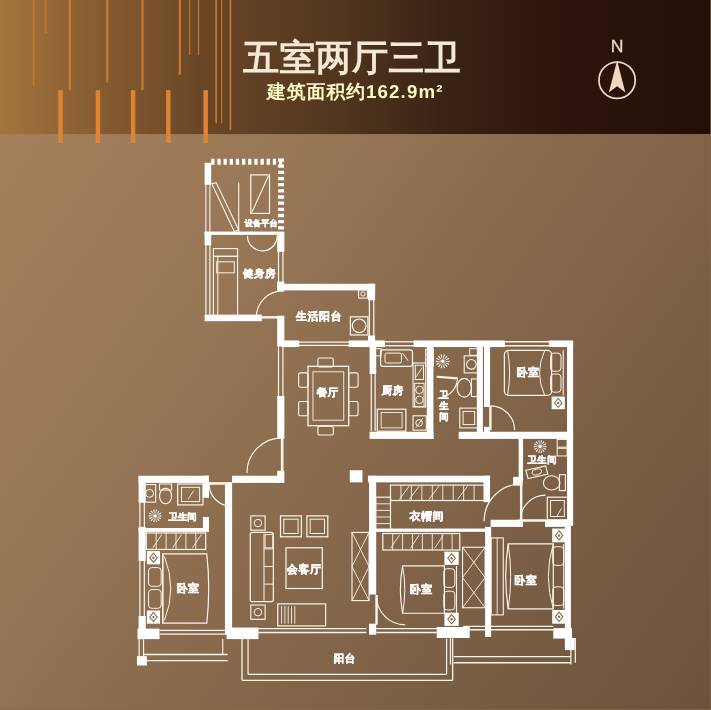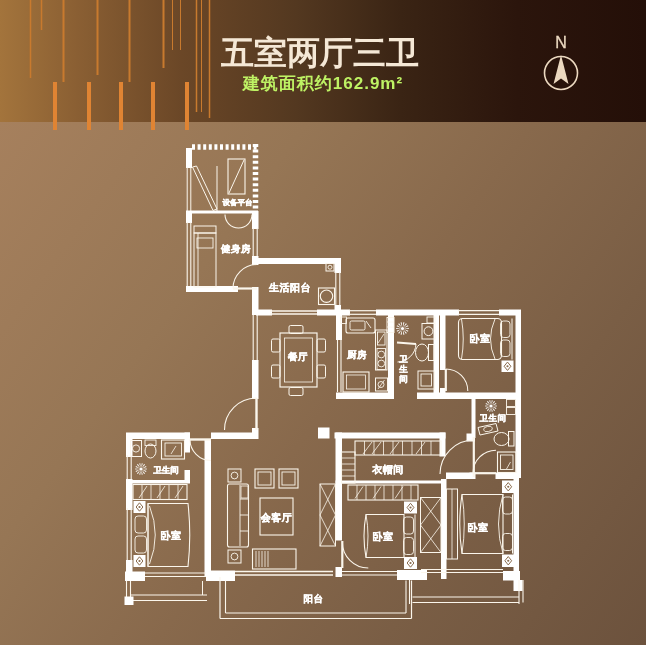--- a/index.html
+++ b/index.html
@@ -5,21 +5,21 @@
   html,body{margin:0;padding:0;}
   body{width:646px;height:645px;overflow:hidden;position:relative;background:#86684b;
        font-family:"Liberation Sans",sans-serif;}
   #topband2{position:absolute;left:0;top:0;width:646px;height:122px;
     background:linear-gradient(90deg,#a3743c 0%,#8a5f33 12%,#6b4727 28%,#533820 46%,#3a2414 62%,#2b150c 80%,#240f08 100%);}
   #lower2{position:absolute;left:0;top:122px;width:646px;height:523px;
     background:linear-gradient(126deg,#a6805d 0%,#967655 30%,#88694c 52%,#7a5e45 74%,#6c523d 100%);}
   #title{position:absolute;left:0;top:31px;width:640px;text-align:center;
     color:#f5e8d6;font-size:33px;font-weight:bold;letter-spacing:0px;}
   #subtitle{position:absolute;left:0;top:72px;width:646px;text-align:center;
-    color:#bef264;font-size:17px;font-weight:bold;letter-spacing:1px;}
+    color:#fef9c3;font-size:17px;font-weight:bold;letter-spacing:1px;}
   #compassN{position:absolute;left:549px;top:34px;width:24px;text-align:center;
     color:#ecd9c0;font-size:16px;-webkit-text-stroke:0.3px #ecd9c0;}
   svg{position:absolute;left:0;top:0;}
 </style>
 </head>
 <body>
 
 <div id="topband2"></div>
 
 <div id="lower2"></div>

